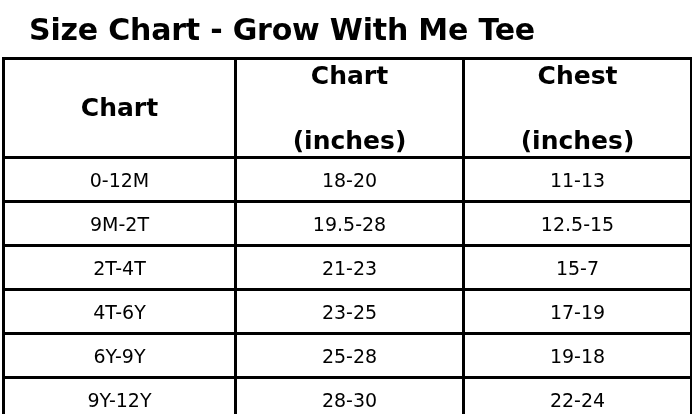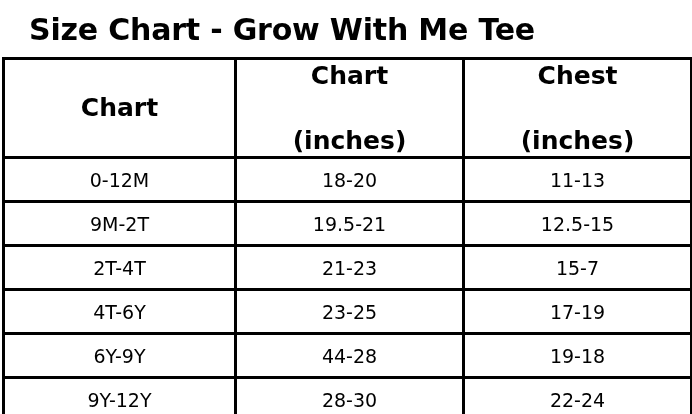--- a/index.html
+++ b/index.html
@@ -96,36 +96,36 @@
       </tr>
     </thead>
     <tbody>
       <tr>
         <td>0-12M</td>
         <td>18-20</td>
         <td>11-13</td>
       </tr>
       <tr>
         <td>9M-2T</td>
-        <td>19.5-21</td>
+        <td>19.5-28</td>
         <td>12.5-15</td>
       </tr>
       <tr>
         <td>2T-4T</td>
         <td>21-23</td>
         <td>15-7</td>
       </tr>
       <tr>
         <td>4T-6Y</td>
         <td>23-25</td>
         <td>17-19</td>
       </tr>
       <tr>
         <td>6Y-9Y</td>
-        <td>44-28</td>
+        <td>25-28</td>
         <td>19-18</td>
       </tr>
       <tr>
         <td>9Y-12Y</td>
         <td>28-30</td>
         <td>22-24</td>
       </tr>
     </tbody>
   </table>
 

